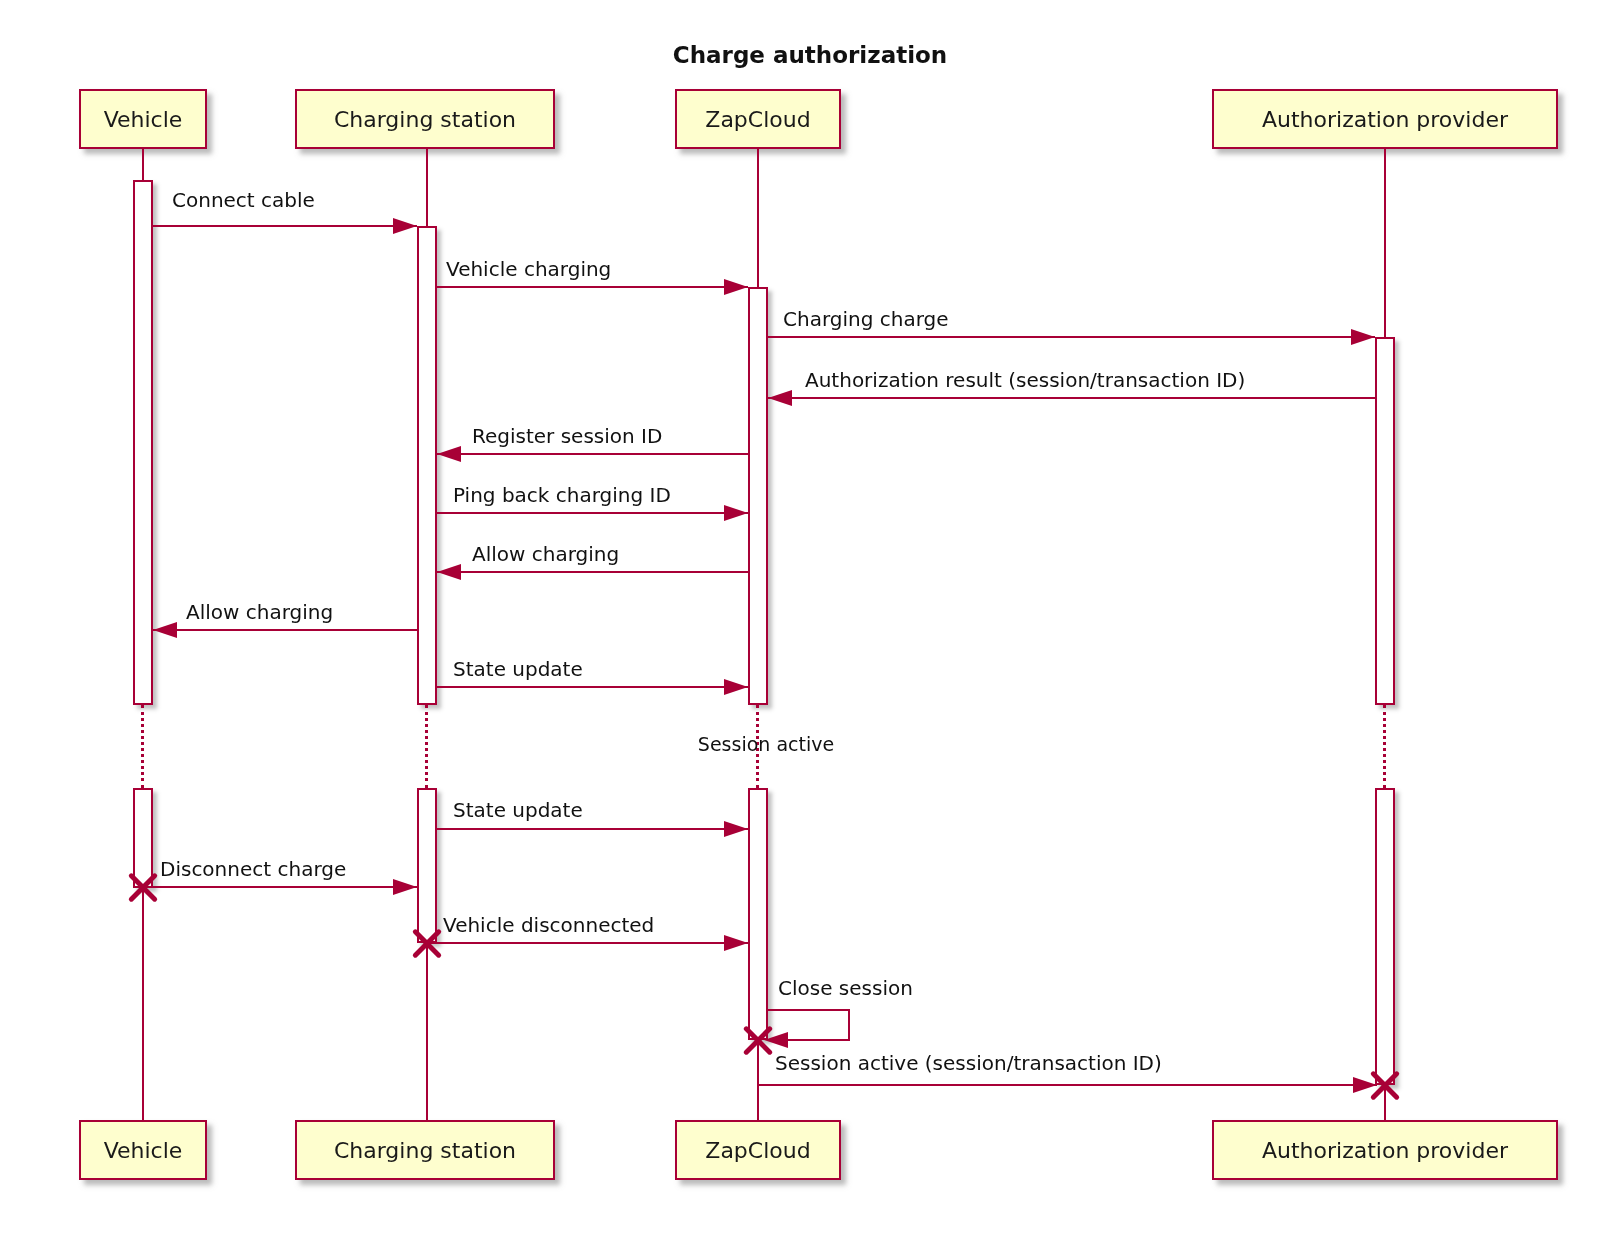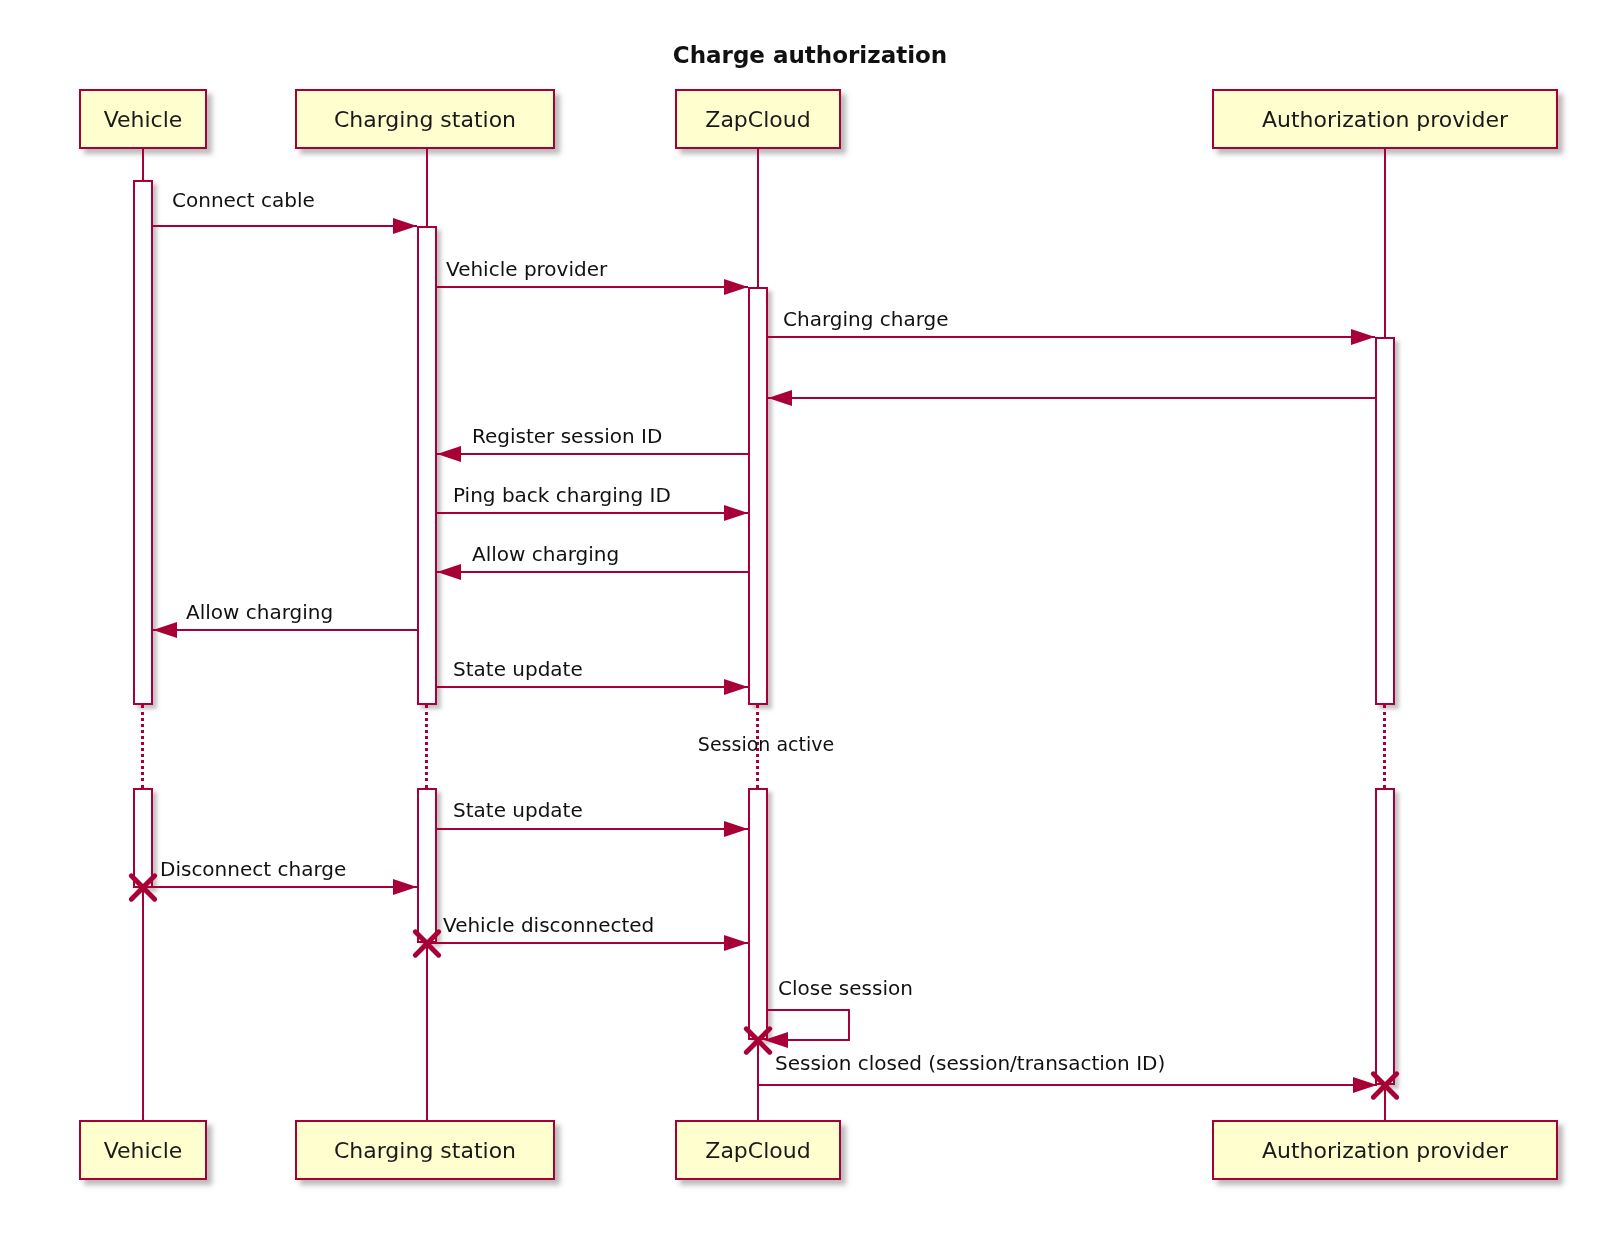--- a/index.html
+++ b/index.html
@@ -82,28 +82,29 @@
 
   <div class="ll" style="left:142px;top:888px;height:232px"></div>
   <div class="ll" style="left:426px;top:943px;height:177px"></div>
   <div class="ll" style="left:757px;top:1040px;height:80px"></div>
   <div class="ll" style="left:1384px;top:1085px;height:35px"></div>
 
   <div class="mlabel" style="left:172px;top:188px">Connect cable</div>
   <div class="mline" style="left:153px;top:225px;width:264px"></div>
   <div class="hr" style="left:393px;top:218px"></div>
 
-  <div class="mlabel" style="left:446px;top:257px">Vehicle provider</div>
+  <div class="mlabel" style="left:446px;top:257px">Vehicle charging</div>
   <div class="mline" style="left:437px;top:286px;width:311px"></div>
   <div class="hr" style="left:724px;top:279px"></div>
 
   <div class="mlabel" style="left:783px;top:307px">Charging charge</div>
   <div class="mline" style="left:768px;top:336px;width:607px"></div>
   <div class="hr" style="left:1351px;top:329px"></div>
 
+  <div class="mlabel" style="left:805px;top:368px">Authorization result (session/transaction ID)</div>
   <div class="mline" style="left:768px;top:397px;width:607px"></div>
   <div class="hl" style="left:768px;top:390px"></div>
 
   <div class="mlabel" style="left:472px;top:424px">Register session ID</div>
   <div class="mline" style="left:437px;top:453px;width:311px"></div>
   <div class="hl" style="left:437px;top:446px"></div>
 
   <div class="mlabel" style="left:453px;top:483px">Ping back charging ID</div>
   <div class="mline" style="left:437px;top:512px;width:311px"></div>
   <div class="hr" style="left:724px;top:505px"></div>
@@ -134,21 +135,21 @@
   <div class="hr" style="left:724px;top:935px"></div>
   <div class="xmark" style="left:409px;top:925px"></div>
 
   <div class="mlabel" style="left:778px;top:976px">Close session</div>
   <div class="mline" style="left:768px;top:1009px;width:82px"></div>
   <div class="vline" style="left:848px;top:1009px;height:32px"></div>
   <div class="mline" style="left:788px;top:1039px;width:62px"></div>
   <div class="hl" style="left:764px;top:1032px"></div>
   <div class="xmark" style="left:740px;top:1022px"></div>
 
-  <div class="mlabel" style="left:775px;top:1051px">Session closed (session/transaction ID)</div>
+  <div class="mlabel" style="left:775px;top:1051px">Session active (session/transaction ID)</div>
   <div class="mline" style="left:758px;top:1084px;width:619px"></div>
   <div class="hr" style="left:1353px;top:1077px"></div>
   <div class="xmark" style="left:1367px;top:1067px"></div>
 
   <div class="pbox" style="left:79px;top:1120px;width:128px">
       <span>Vehicle</span>
     </div>
   <div class="pbox" style="left:295px;top:1120px;width:260px">
       <span>Charging station</span>
     </div>

